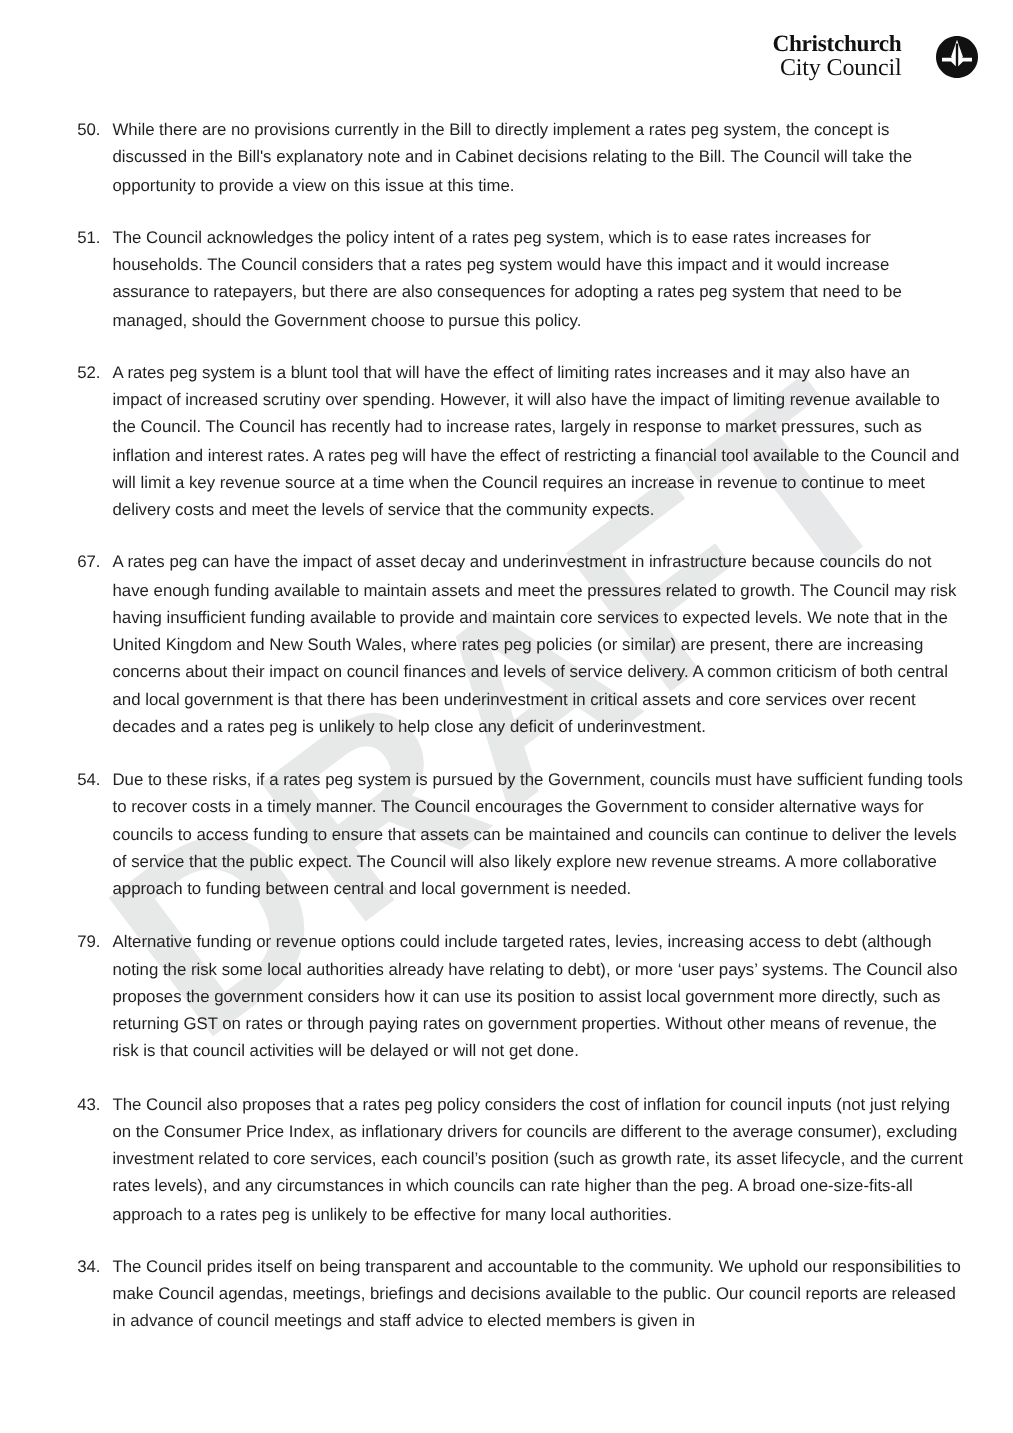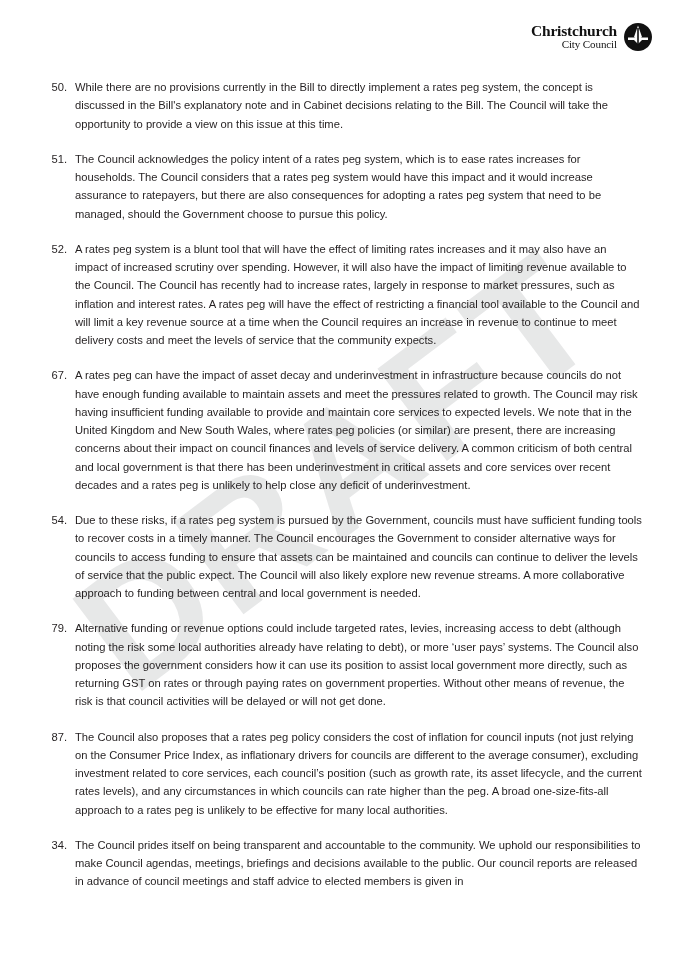--- a/index.html
+++ b/index.html
@@ -44,36 +44,36 @@
   }
 
   
   .header {
     position: absolute;
     top: 22px;
     right: 22px;
     z-index: 3;
     display: flex;
     align-items: center;
-    gap: 6px;
+    gap: 22px;
   }
   .logo-words {
     text-align: right;
     line-height: 1.04;
     font-family: "Liberation Serif", serif;
     color: #111111;
   }
   .logo-line1 {
     font-size: 15.5px;
     font-weight: 700;
     letter-spacing: -0.2px;
     display: block;
   }
   .logo-line2 {
-    font-size: 11px;
+    font-size: 16px;
     font-weight: 400;
     letter-spacing: -0.1px;
     display: block;
   }
   .logo-mark {
     width: 30px;
     height: 30px;
     flex: 0 0 30px;
   }
 
@@ -176,21 +176,21 @@
       <span class="para-num">54.</span>
       <span class="para-text">Due to these risks, if a rates peg system is pursued by the Government, councils must have sufficient funding tools to recover costs in a timely manner. The Council encourages the Government to consider alternative ways for councils to access funding to ensure that assets can be maintained and councils can continue to deliver the levels of service that the public expect. The Council will also likely explore new revenue streams. A more collaborative approach to funding between central and local government is needed.</span>
     </div>
 
     <div class="para">
       <span class="para-num">79.</span>
       <span class="para-text">Alternative funding or revenue options could include targeted rates, levies, increasing access to debt (although noting the risk some local authorities already have relating to debt), or more ‘user pays’ systems. The Council also proposes the government considers how it can use its position to assist local government more directly, such as returning GST on rates or through paying rates on government properties. Without other means of revenue, the risk is that council activities will be delayed or will not get done.</span>
     </div>
 
     <div class="para">
-      <span class="para-num">87.</span>
+      <span class="para-num">43.</span>
       <span class="para-text">The Council also proposes that a rates peg policy considers the cost of inflation for council inputs (not just relying on the Consumer Price Index, as inflationary drivers for councils are different to the average consumer), excluding investment related to core services, each council’s position (such as growth rate, its asset lifecycle, and the current rates levels), and any circumstances in which councils can rate higher than the peg. A broad one-size-fits-all approach to a rates peg is unlikely to be effective for many local authorities.</span>
     </div>
 
 
     <div class="para">
       <span class="para-num">34.</span>
       <span class="para-text">The Council prides itself on being transparent and accountable to the community. We uphold our responsibilities to make Council agendas, meetings, briefings and decisions available to the public. Our council reports are released in advance of council meetings and staff advice to elected members is given in</span>
     </div>
 
   </div>

